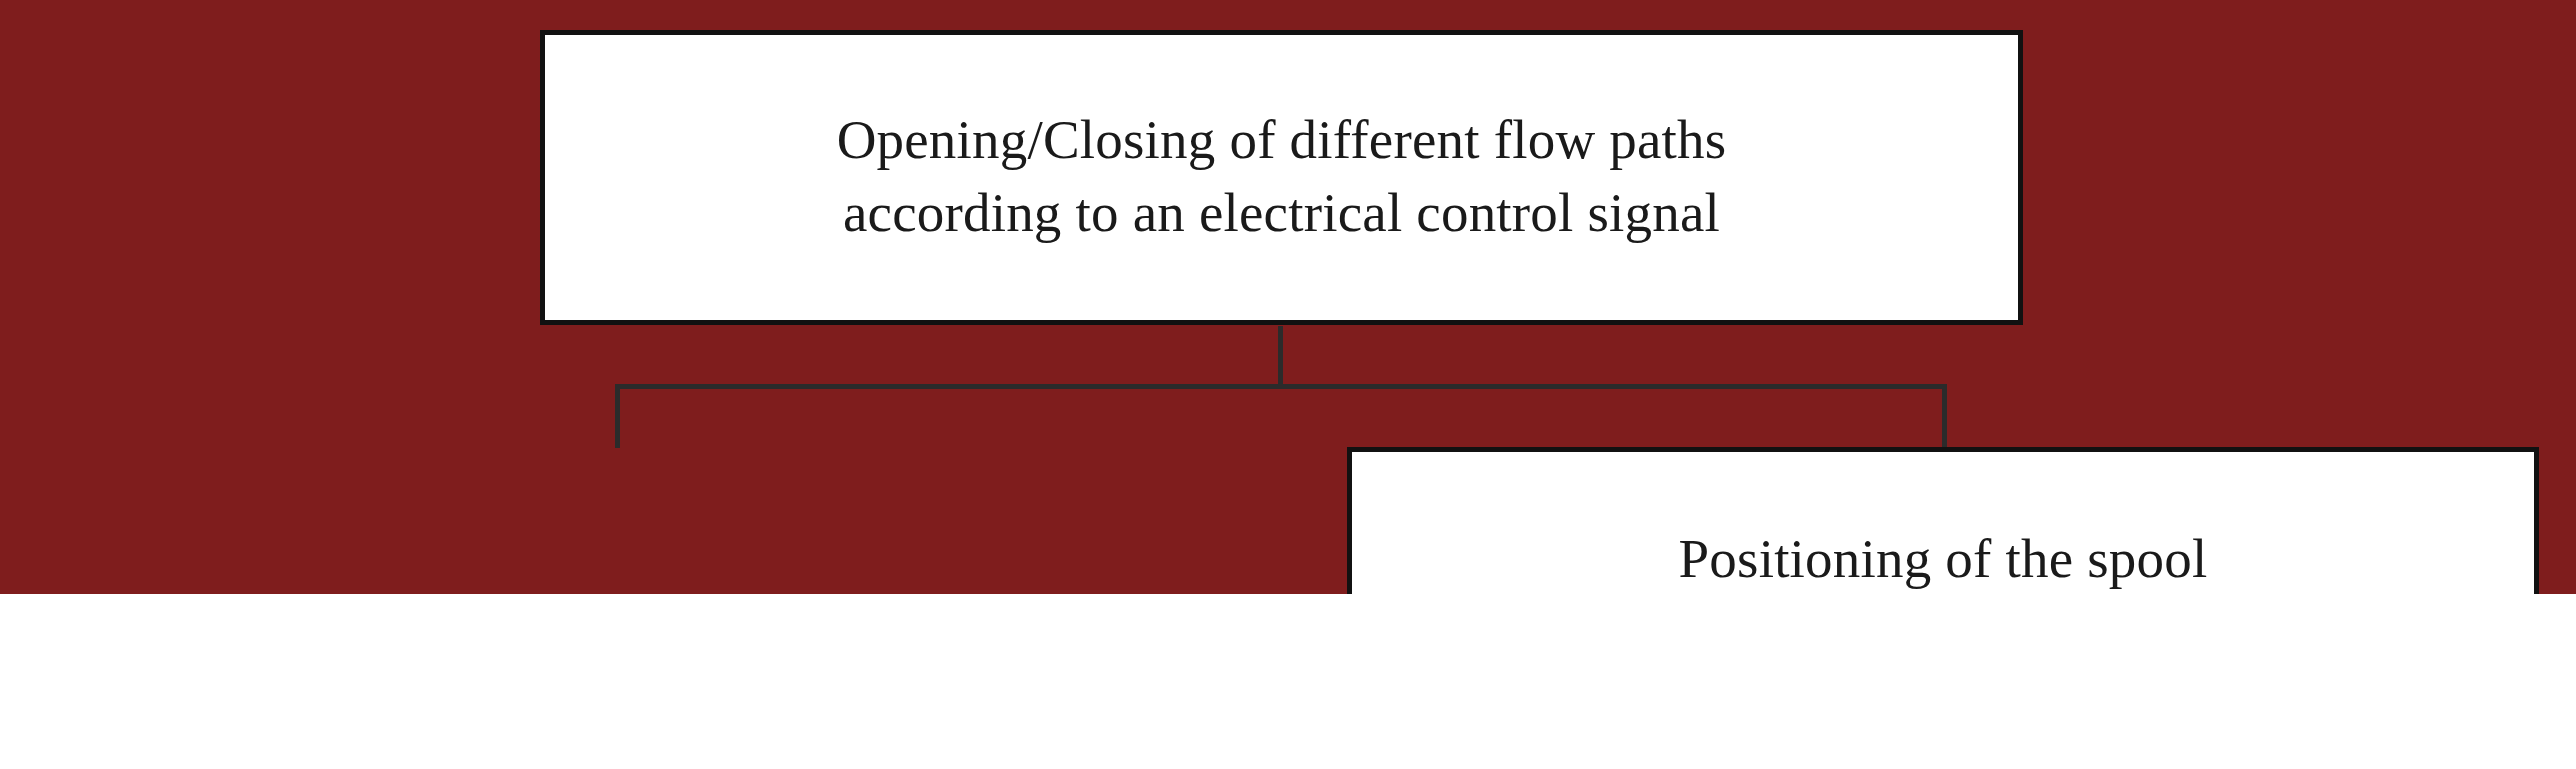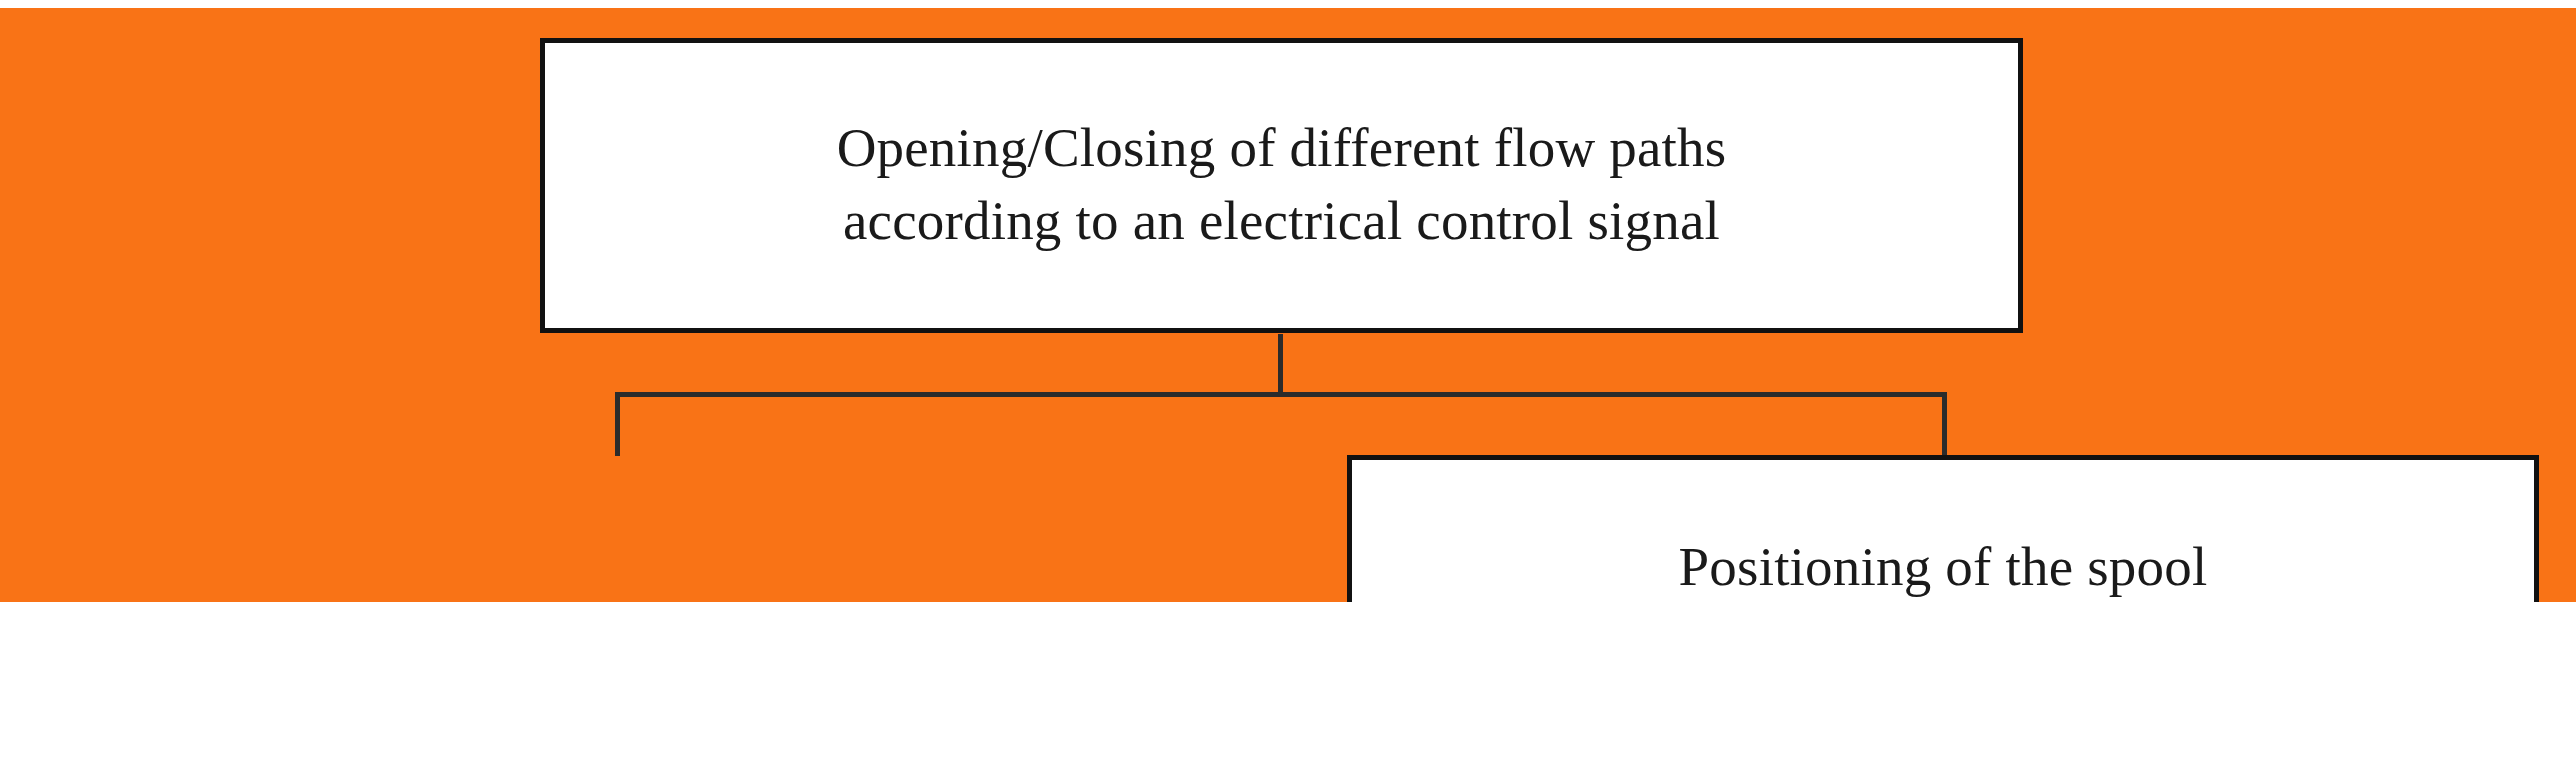--- a/index.html
+++ b/index.html
@@ -5,24 +5,23 @@
 <style>
   html, body {
     margin: 0;
     padding: 0;
     background: #ffffff;
   }
   #canvas {
     position: relative;
     width: 2576px;
     height: 594px;
-    background: #f97316;
+    background: #7f1d1d;
     overflow: hidden;
     font-family: "Liberation Serif", "DejaVu Serif", serif;
-    margin-top: 8px;
   }
 
   
   .node-box {
     position: absolute;
     box-sizing: border-box;
     background: #ffffff;
     border: 5.4px solid #111111;
     display: flex;
     align-items: center;

